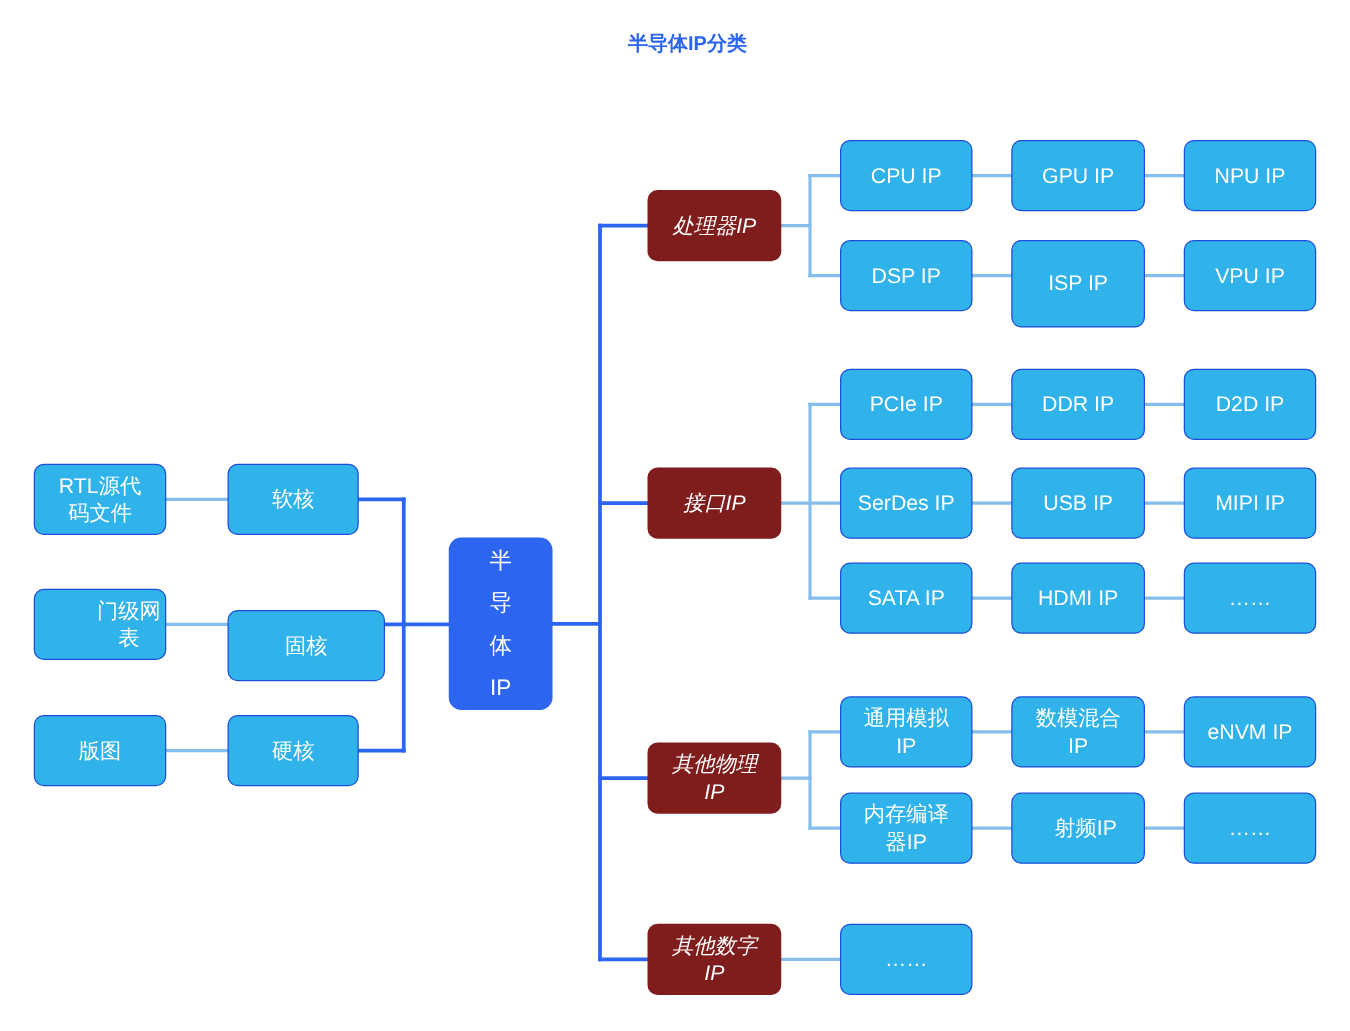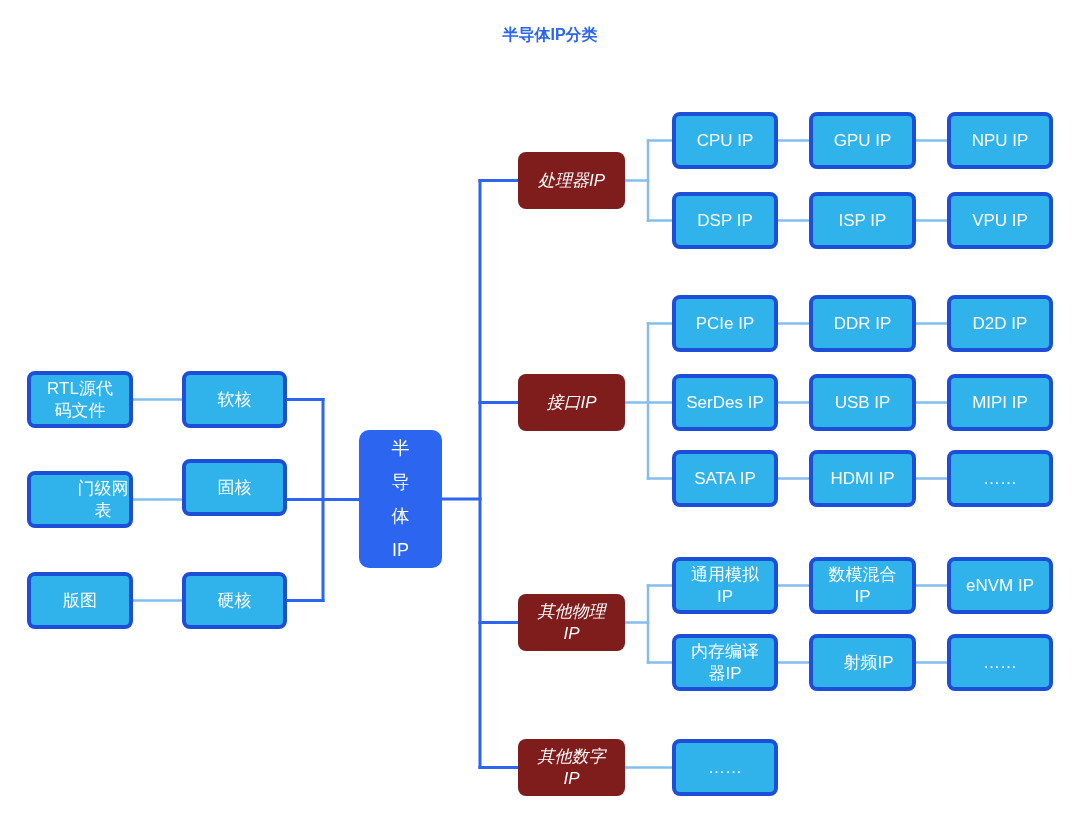--- a/index.html
+++ b/index.html
@@ -11,21 +11,21 @@
     position:absolute;left:550px;top:25px;transform:translateX(-50%);
     font-size:16px;font-weight:bold;color:#2B65F0;white-space:nowrap;
   }
   svg.wires{position:absolute;left:0;top:0;}
   .node{
     position:absolute;box-sizing:border-box;border-radius:8px;
     display:flex;align-items:center;justify-content:center;
     color:#ffffff;font-size:17px;line-height:1.28;text-align:center;
     white-space:pre-line;
   }
-  .light{background:#30B3EA;border:4px solid #1d4ed8;}
+  .light{background:#30B3EA;border:1px solid #1d4ed8;}
   .dark{background:#7f1d1d;font-style:italic;}
   .root{
     background:#2B65F0;border-radius:10px;
     font-size:18px;line-height:1.9;
   }
 </style>
 </head>
 <body>
 
 <div class="canvas">
@@ -86,40 +86,40 @@
       <line x1="480" y1="767.5" x2="518" y2="767.5"></line>
     </g>
   </svg>
 
   <div class="node light" style="left:27px;top:371px;width:106px;height:57px;">RTL源代
 码文件</div>
   <div class="node light" style="left:27px;top:471px;width:106px;height:57px;padding-left:46px;">门级网表</div>
   <div class="node light" style="left:27px;top:572px;width:106px;height:57px;">版图</div>
 
   <div class="node light" style="left:182px;top:371px;width:105px;height:57px;">软核</div>
-  <div class="node light" style="left:182px;top:459px;width:105px;height:57px;">固核</div>
+  <div class="node light" style="left:182px;top:488px;width:126px;height:57px;">固核</div>
   <div class="node light" style="left:182px;top:572px;width:105px;height:57px;">硬核</div>
 
   <div class="node root" style="left:359px;top:430px;width:83px;height:138px;">半
 导
 体
 IP</div>
 
   <div class="node dark" style="left:518px;top:152px;width:107px;height:57px;">处理器IP</div>
   <div class="node dark" style="left:518px;top:374px;width:107px;height:57px;">接口IP</div>
   <div class="node dark" style="left:518px;top:594px;width:107px;height:57px;">其他物理
 IP</div>
   <div class="node dark" style="left:518px;top:739px;width:107px;height:57px;">其他数字
 IP</div>
 
   <div class="node light" style="left:672px;top:112px;width:106px;height:57px;">CPU IP</div>
   <div class="node light" style="left:809px;top:112px;width:107px;height:57px;">GPU IP</div>
   <div class="node light" style="left:947px;top:112px;width:106px;height:57px;">NPU IP</div>
   <div class="node light" style="left:672px;top:192px;width:106px;height:57px;">DSP IP</div>
-  <div class="node light" style="left:809px;top:192px;width:107px;height:57px;">ISP IP</div>
+  <div class="node light" style="left:809px;top:192px;width:107px;height:70px;">ISP IP</div>
   <div class="node light" style="left:947px;top:192px;width:106px;height:57px;">VPU IP</div>
 
   <div class="node light" style="left:672px;top:295px;width:106px;height:57px;">PCIe IP</div>
   <div class="node light" style="left:809px;top:295px;width:107px;height:57px;">DDR IP</div>
   <div class="node light" style="left:947px;top:295px;width:106px;height:57px;">D2D IP</div>
   <div class="node light" style="left:672px;top:374px;width:106px;height:57px;">SerDes IP</div>
   <div class="node light" style="left:809px;top:374px;width:107px;height:57px;">USB IP</div>
   <div class="node light" style="left:947px;top:374px;width:106px;height:57px;">MIPI IP</div>
   <div class="node light" style="left:672px;top:450px;width:106px;height:57px;">SATA IP</div>
   <div class="node light" style="left:809px;top:450px;width:107px;height:57px;">HDMI IP</div>

